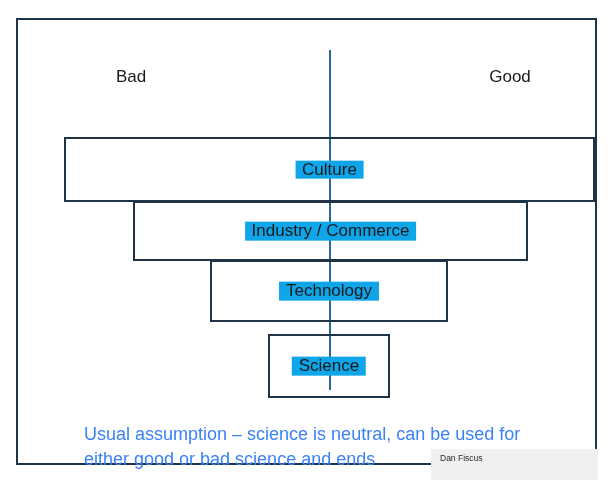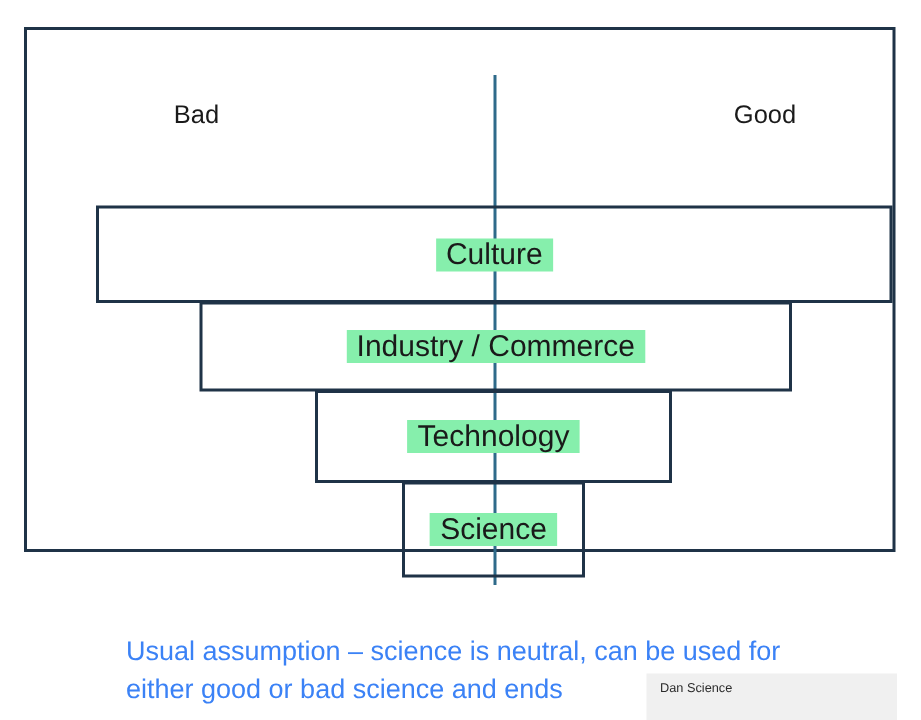--- a/index.html
+++ b/index.html
@@ -18,21 +18,21 @@
     background: #ffffff;
     overflow: hidden;
   }
 
   
   #outer-frame {
     position: absolute;
     left: 16px;
     top: 18px;
     width: 581px;
-    height: 350px;
+    height: 447px;
     border: 2px solid #1f3347;
     box-sizing: border-box;
     background: #ffffff;
   }
 
   
   .axis-label {
     position: absolute;
     font-size: 17px;
     color: #1a1a1a;
@@ -60,32 +60,32 @@
     border: 2px solid #1f3347;
     box-sizing: border-box;
     background: transparent;
     z-index: 2;
   }
   .funnel-box .box-label {
     position: absolute;
     left: 50%;
     top: 50%;
     transform: translate(-50%, -50%);
-    font-size: 20px;
+    font-size: 17px;
     color: #1a1a1a;
     white-space: nowrap;
-    background: #86efac;
+    background: #0ea5e9;
     padding: 0 7px;
     line-height: 1.1;
   }
 
   #box-culture    { left: 46px;  top: 117px; width: 531px; height: 65px; }
   #box-industry   { left: 115px; top: 181px; width: 395px; height: 60px; }
   #box-technology { left: 192px; top: 240px; width: 238px; height: 62px; }
-  #box-science    { left: 250px; top: 301px; width: 122px; height: 64px; }
+  #box-science    { left: 250px; top: 314px; width: 122px; height: 64px; }
 
   
   #caption {
     position: absolute;
     left: 66px;
     top: 402px;
     width: 480px;
     font-size: 18px;
     line-height: 25px;
     color: #3b82f6;
@@ -140,17 +140,17 @@
     <div class="funnel-box" id="box-science">
       <span class="box-label">Science</span>
     </div>
 
     <div id="caption">
       <span class="cap-line">Usual assumption – science is neutral, can be used for</span>
       <span class="cap-line">either good or bad science and ends</span>
     </div>
 
     <div id="credit-box">
-      <span class="credit-line">Dan Science</span>
+      <span class="credit-line">Dan Fiscus</span>
     </div>
 
   </div>
 </div>
 
 </body></html>

